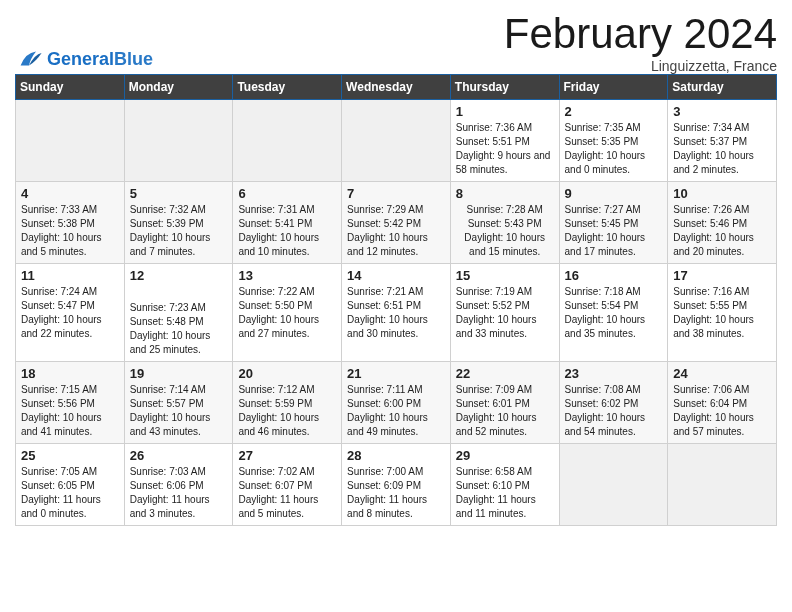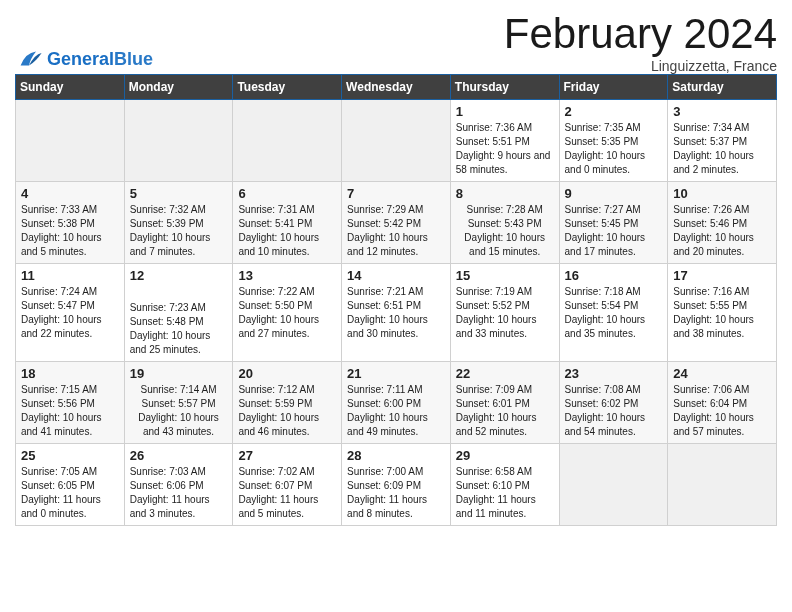--- a/index.html
+++ b/index.html
@@ -233,21 +233,21 @@
       </tr>
       <tr>
         <td>
           <span class="day-number">18</span>
           <div class="day-info" style="white-space: pre-line;">Sunrise: 7:15 AM
 Sunset: 5:56 PM
 Daylight: 10 hours and 41 minutes.</div>
         </td>
         <td>
           <span class="day-number">19</span>
-          <div class="day-info" style="white-space: pre-line; text-align: center;">Sunrise: 7:14 AM
+          <div class="day-info" style="white-space: pre-line;">Sunrise: 7:14 AM
 Sunset: 5:57 PM
 Daylight: 10 hours and 43 minutes.</div>
         </td>
         <td>
           <span class="day-number">20</span>
           <div class="day-info" style="white-space: pre-line;">Sunrise: 7:12 AM
 Sunset: 5:59 PM
 Daylight: 10 hours and 46 minutes.</div>
         </td>
         <td>

